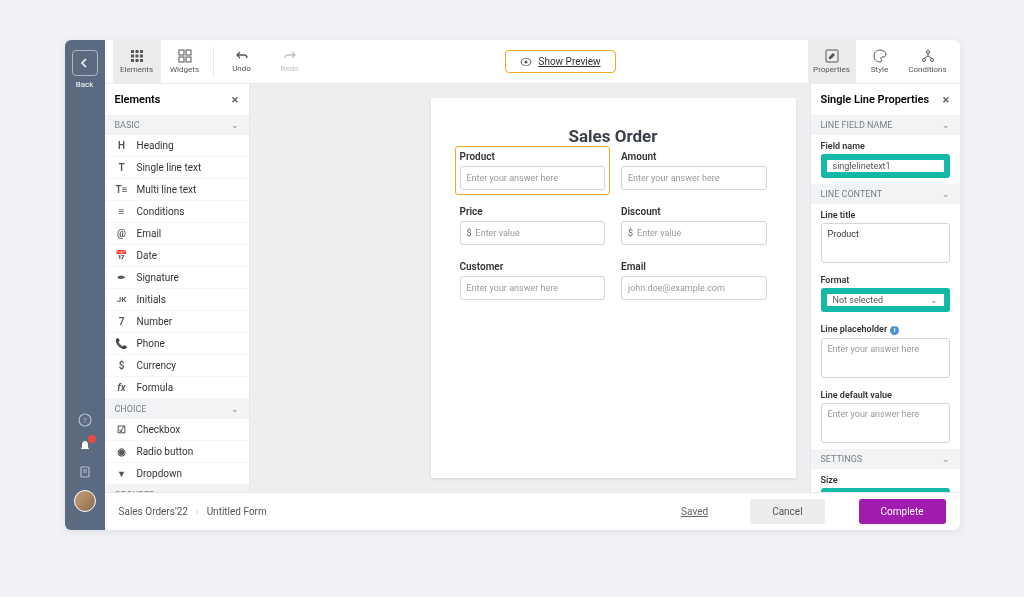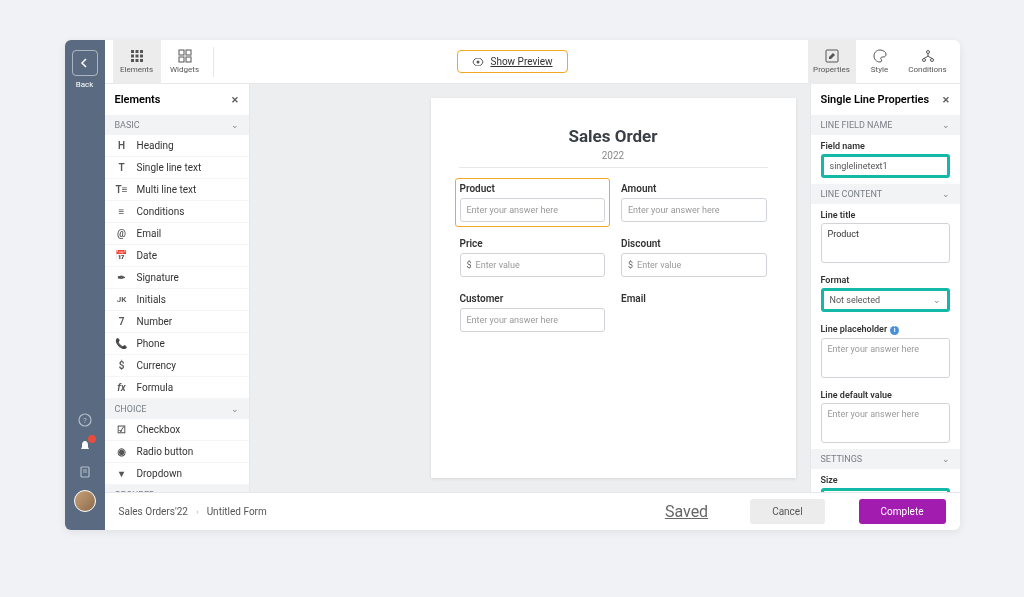--- a/index.html
+++ b/index.html
@@ -42,29 +42,29 @@
 .form-field { flex: 1; }
 .fld-label { font-size: 10px; font-weight: 600; color: #333; margin-bottom: 4px; }
 .fld-input { width: 100%; height: 24px; border: 1px solid #d0d3d7; border-radius: 3px; padding: 0 6px; font-size: 9px; color: #999; display: flex; align-items: center; background: #fff; }
 .fld-wrap { border: 1px solid transparent; padding: 4px; border-radius: 3px; margin: -4px; }
 .fld-wrap.selected { border-color: #f5a623; }
 .fld-prefix { margin-right: 4px; color: #666; }
 
 .props-panel { width: 150px; border-left: 1px solid #e5e7eb; display: flex; flex-direction: column; background: #fff; overflow: hidden; }
 .props-scroll { flex: 1; overflow-y: auto; }
 .prop-label { font-size: 9px; font-weight: 600; color: #333; padding: 6px 10px 3px; }
-.prop-input { margin: 0 10px 6px; height: 24px; border: 3px solid #14b8a6; border-radius: 3px; padding: 0 6px; font-size: 9px; display: flex; align-items: center; color: #555; justify-content: space-between; }
+.prop-input { margin: 0 10px 6px; height: 24px; border: 6px solid #14b8a6; border-radius: 3px; padding: 0 6px; font-size: 9px; display: flex; align-items: center; color: #555; justify-content: space-between; }
 .prop-textarea { margin: 0 10px 6px; height: 40px; border: 1px solid #d0d3d7; border-radius: 3px; padding: 5px 6px; font-size: 9px; color: #999; }
 .info-icn { display: inline-block; width: 9px; height: 9px; border-radius: 50%; background: #4a90d9; color: #fff; font-size: 7px; text-align: center; line-height: 9px; margin-left: 3px; font-style: normal; }
 
 .footer { height: 38px; border-top: 1px solid #e5e7eb; display: flex; align-items: center; padding: 0 14px; gap: 8px; }
 .crumb { font-size: 10px; color: #555; }
 .crumb-sep { color: #bbb; font-size: 9px; }
 .footer-spacer { flex: 1; }
-.saved { font-size: 16px; color: #666; text-decoration: underline; margin-right: 8px; }
+.saved { font-size: 10px; color: #666; text-decoration: underline; margin-right: 8px; }
 .btn { padding: 7px 22px; font-size: 10px; border-radius: 3px; cursor: pointer; border: none; margin-left: 26px; }
 .btn-cancel { background: #ececec; color: #555; }
 .btn-complete { background: #a21caf; color: #fff; }
 
 .chev { font-size: 9px; color: #888; }
 svg { display: block; }
 </style>
 </head>
 <body>
 
@@ -123,20 +123,34 @@
           <svg width="14" height="14" viewBox="0 0 14 14">
               <rect x="1" y="1" width="5" height="5" fill="none" stroke="#555"></rect>
               <rect x="8" y="1" width="5" height="5" fill="none" stroke="#555"></rect>
               <rect x="1" y="8" width="5" height="5" fill="none" stroke="#555"></rect>
               <rect x="8" y="8" width="5" height="5" fill="none" stroke="#555"></rect>
             </svg>
           <span>Widgets</span>
         </div>
       </div>
       <div class="tb-sep"></div>
+      <div class="tb-group">
+        <div class="tb-btn">
+          <svg width="14" height="12" viewBox="0 0 14 12">
+              <path d="M5 2 L2 5 L5 8 M2 5 L9 5 C11 5 12 6 12 8" fill="none" stroke="#555" stroke-width="1.3"></path>
+            </svg>
+          <span>Undo</span>
+        </div>
+        <div class="tb-btn disabled">
+          <svg width="14" height="12" viewBox="0 0 14 12">
+              <path d="M9 2 L12 5 L9 8 M12 5 L5 5 C3 5 2 6 2 8" fill="none" stroke="#c0c0c0" stroke-width="1.3"></path>
+            </svg>
+          <span>Redo</span>
+        </div>
+      </div>
       <div class="tb-center">
         <div class="preview-btn">
           <svg width="12" height="8" viewBox="0 0 12 8">
               <path d="M1 4 C2 1 4 0 6 0 C8 0 10 1 11 4 C10 7 8 8 6 8 C4 8 2 7 1 4 Z" fill="none" stroke="#555"></path>
               <circle cx="6" cy="4" r="1.5" fill="#555"></circle>
             </svg>
           <span>Show Preview</span>
         </div>
       </div>
       <div class="tb-group">
@@ -247,21 +261,20 @@
               <span>GROUPED</span>
               <span class="chev">⌄</span>
             </div>
 
         </div>
       </div>
 
       <div class="canvas">
         <div class="form-doc">
           <div class="form-title">Sales Order</div>
-          <div class="form-sub">2022</div>
 
           <div class="form-row">
             <div class="form-field">
               <div class="fld-wrap selected">
                 <div class="fld-label">Product</div>
                 <div class="fld-input">
                     <span>Enter your answer here</span>
                   </div>
               </div>
             </div>
@@ -301,20 +314,23 @@
               <div class="fld-wrap">
                 <div class="fld-label">Customer</div>
                 <div class="fld-input">
                     <span>Enter your answer here</span>
                   </div>
               </div>
             </div>
             <div class="form-field">
               <div class="fld-wrap">
                 <div class="fld-label">Email</div>
+                <div class="fld-input">
+                    <span>john.doe@example.com</span>
+                  </div>
               </div>
             </div>
           </div>
         </div>
       </div>
 
       <div class="props-panel">
         <div class="panel-header">
           <span>Single Line Properties</span>
           <span class="panel-close">×</span>

